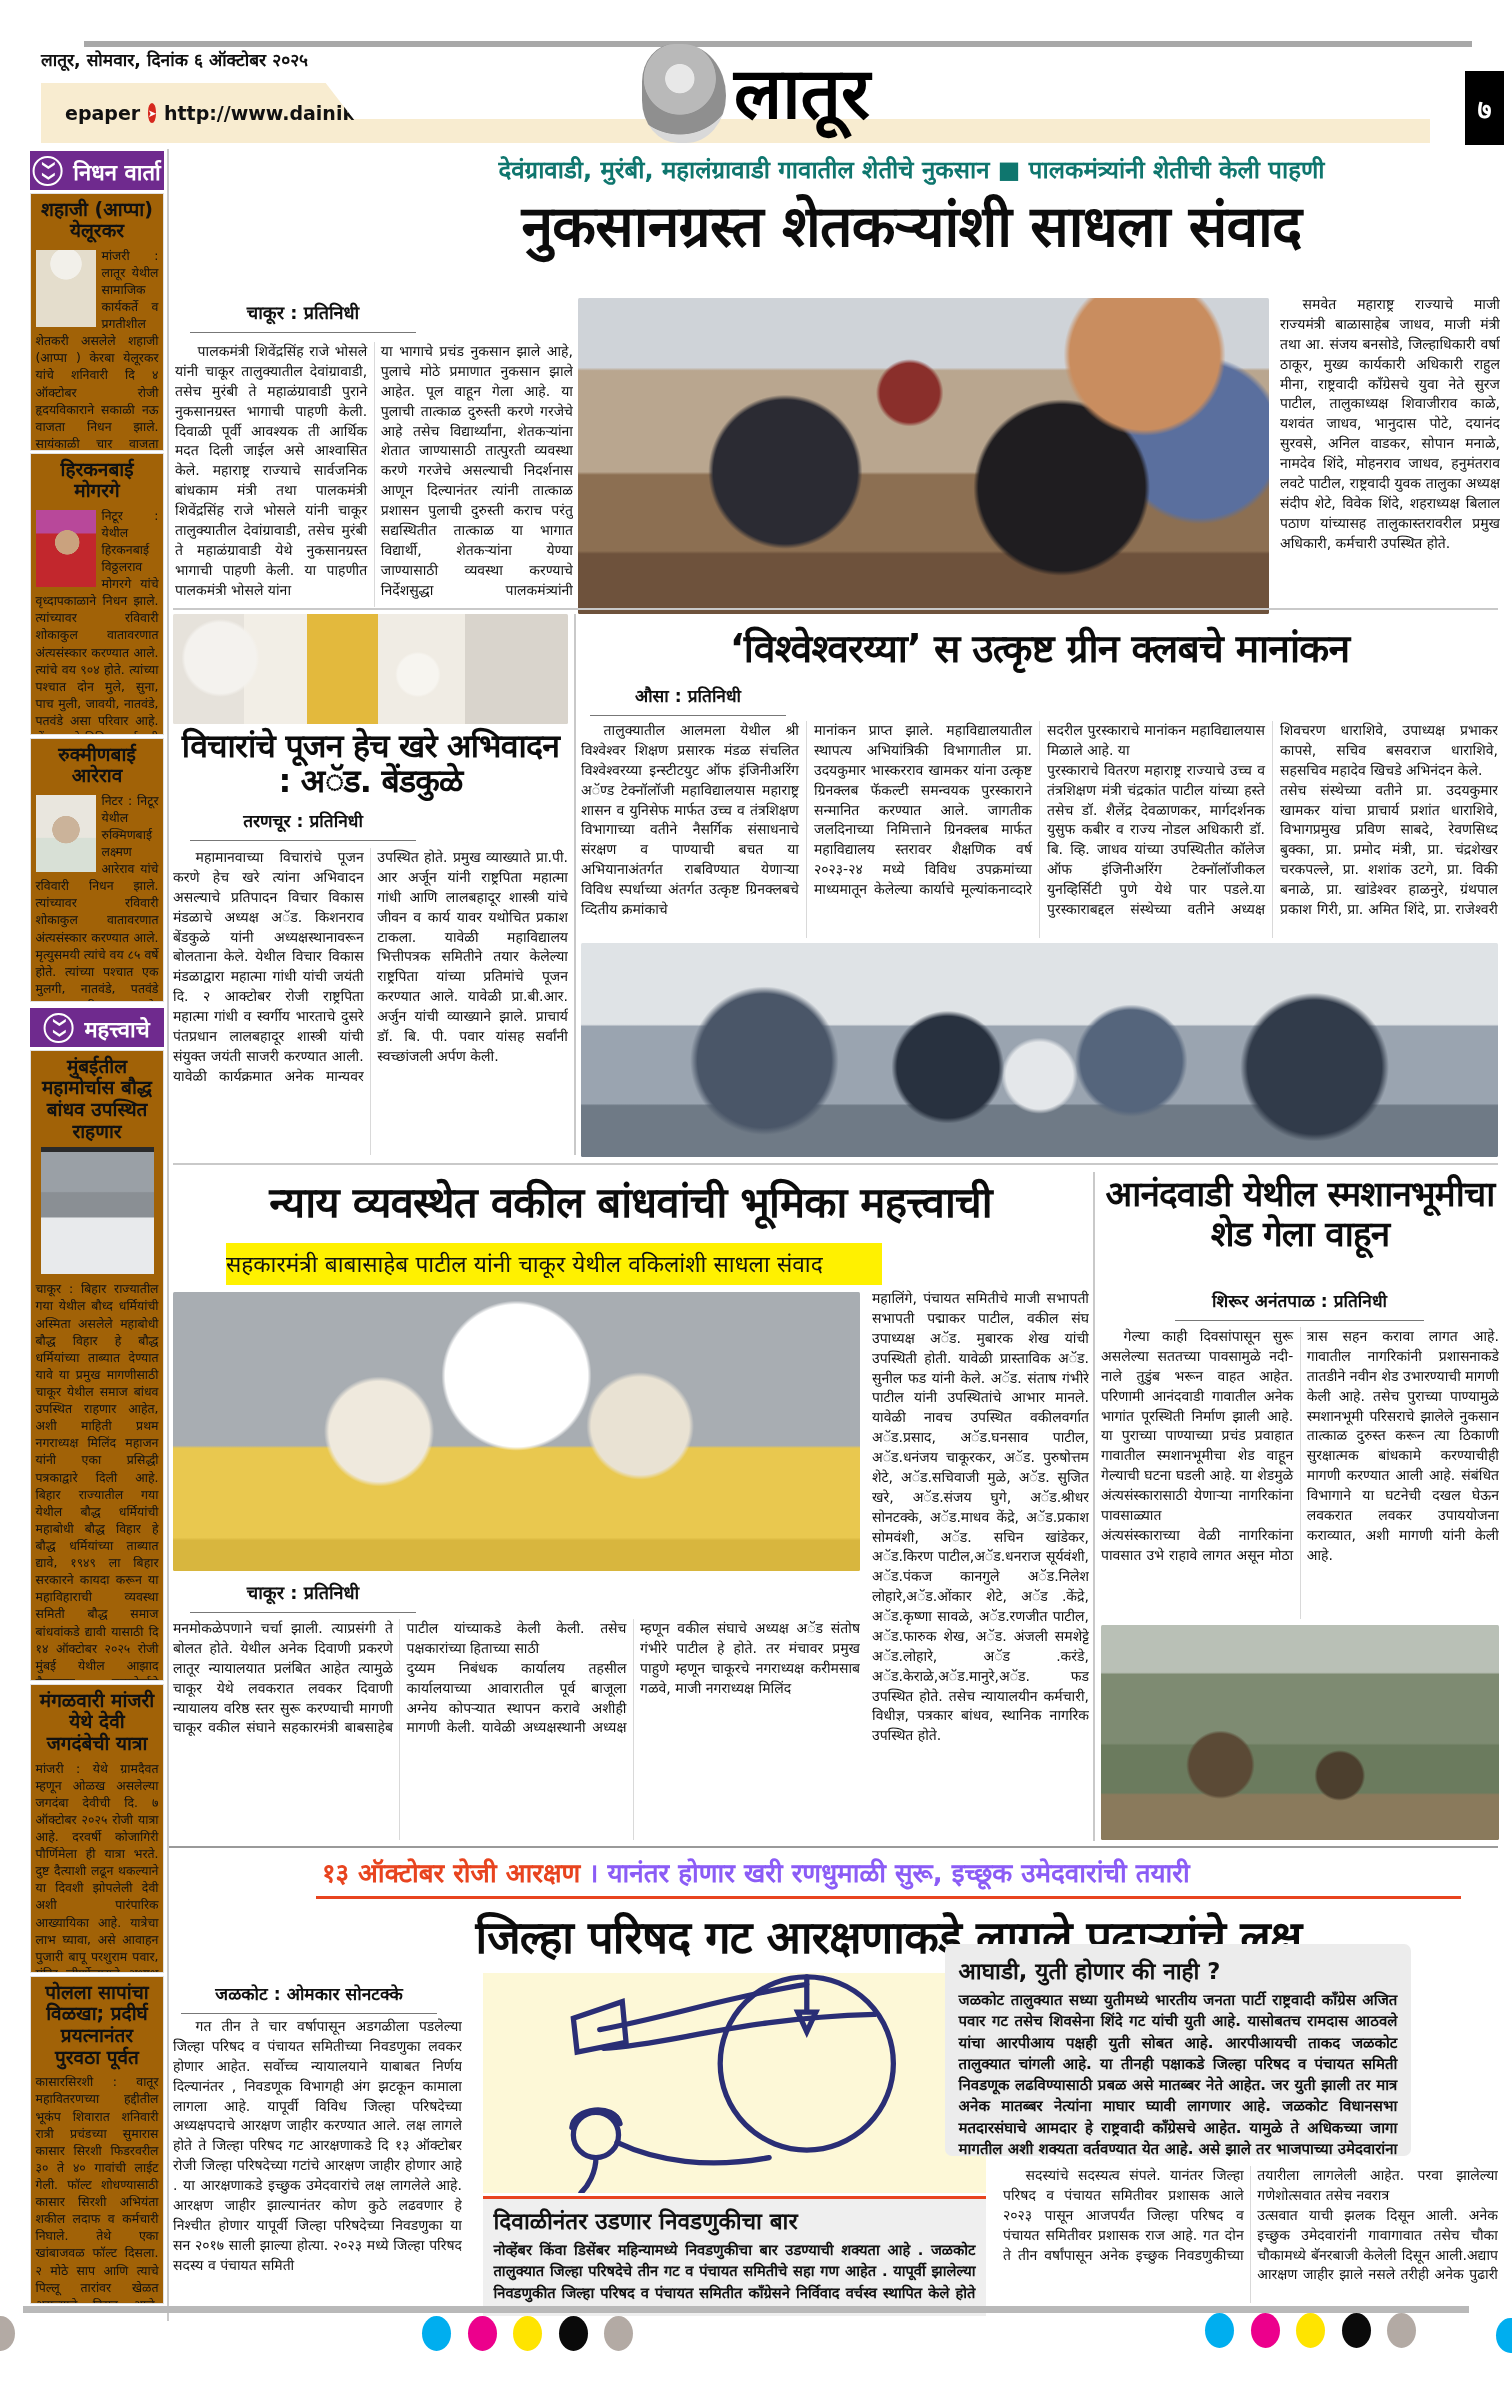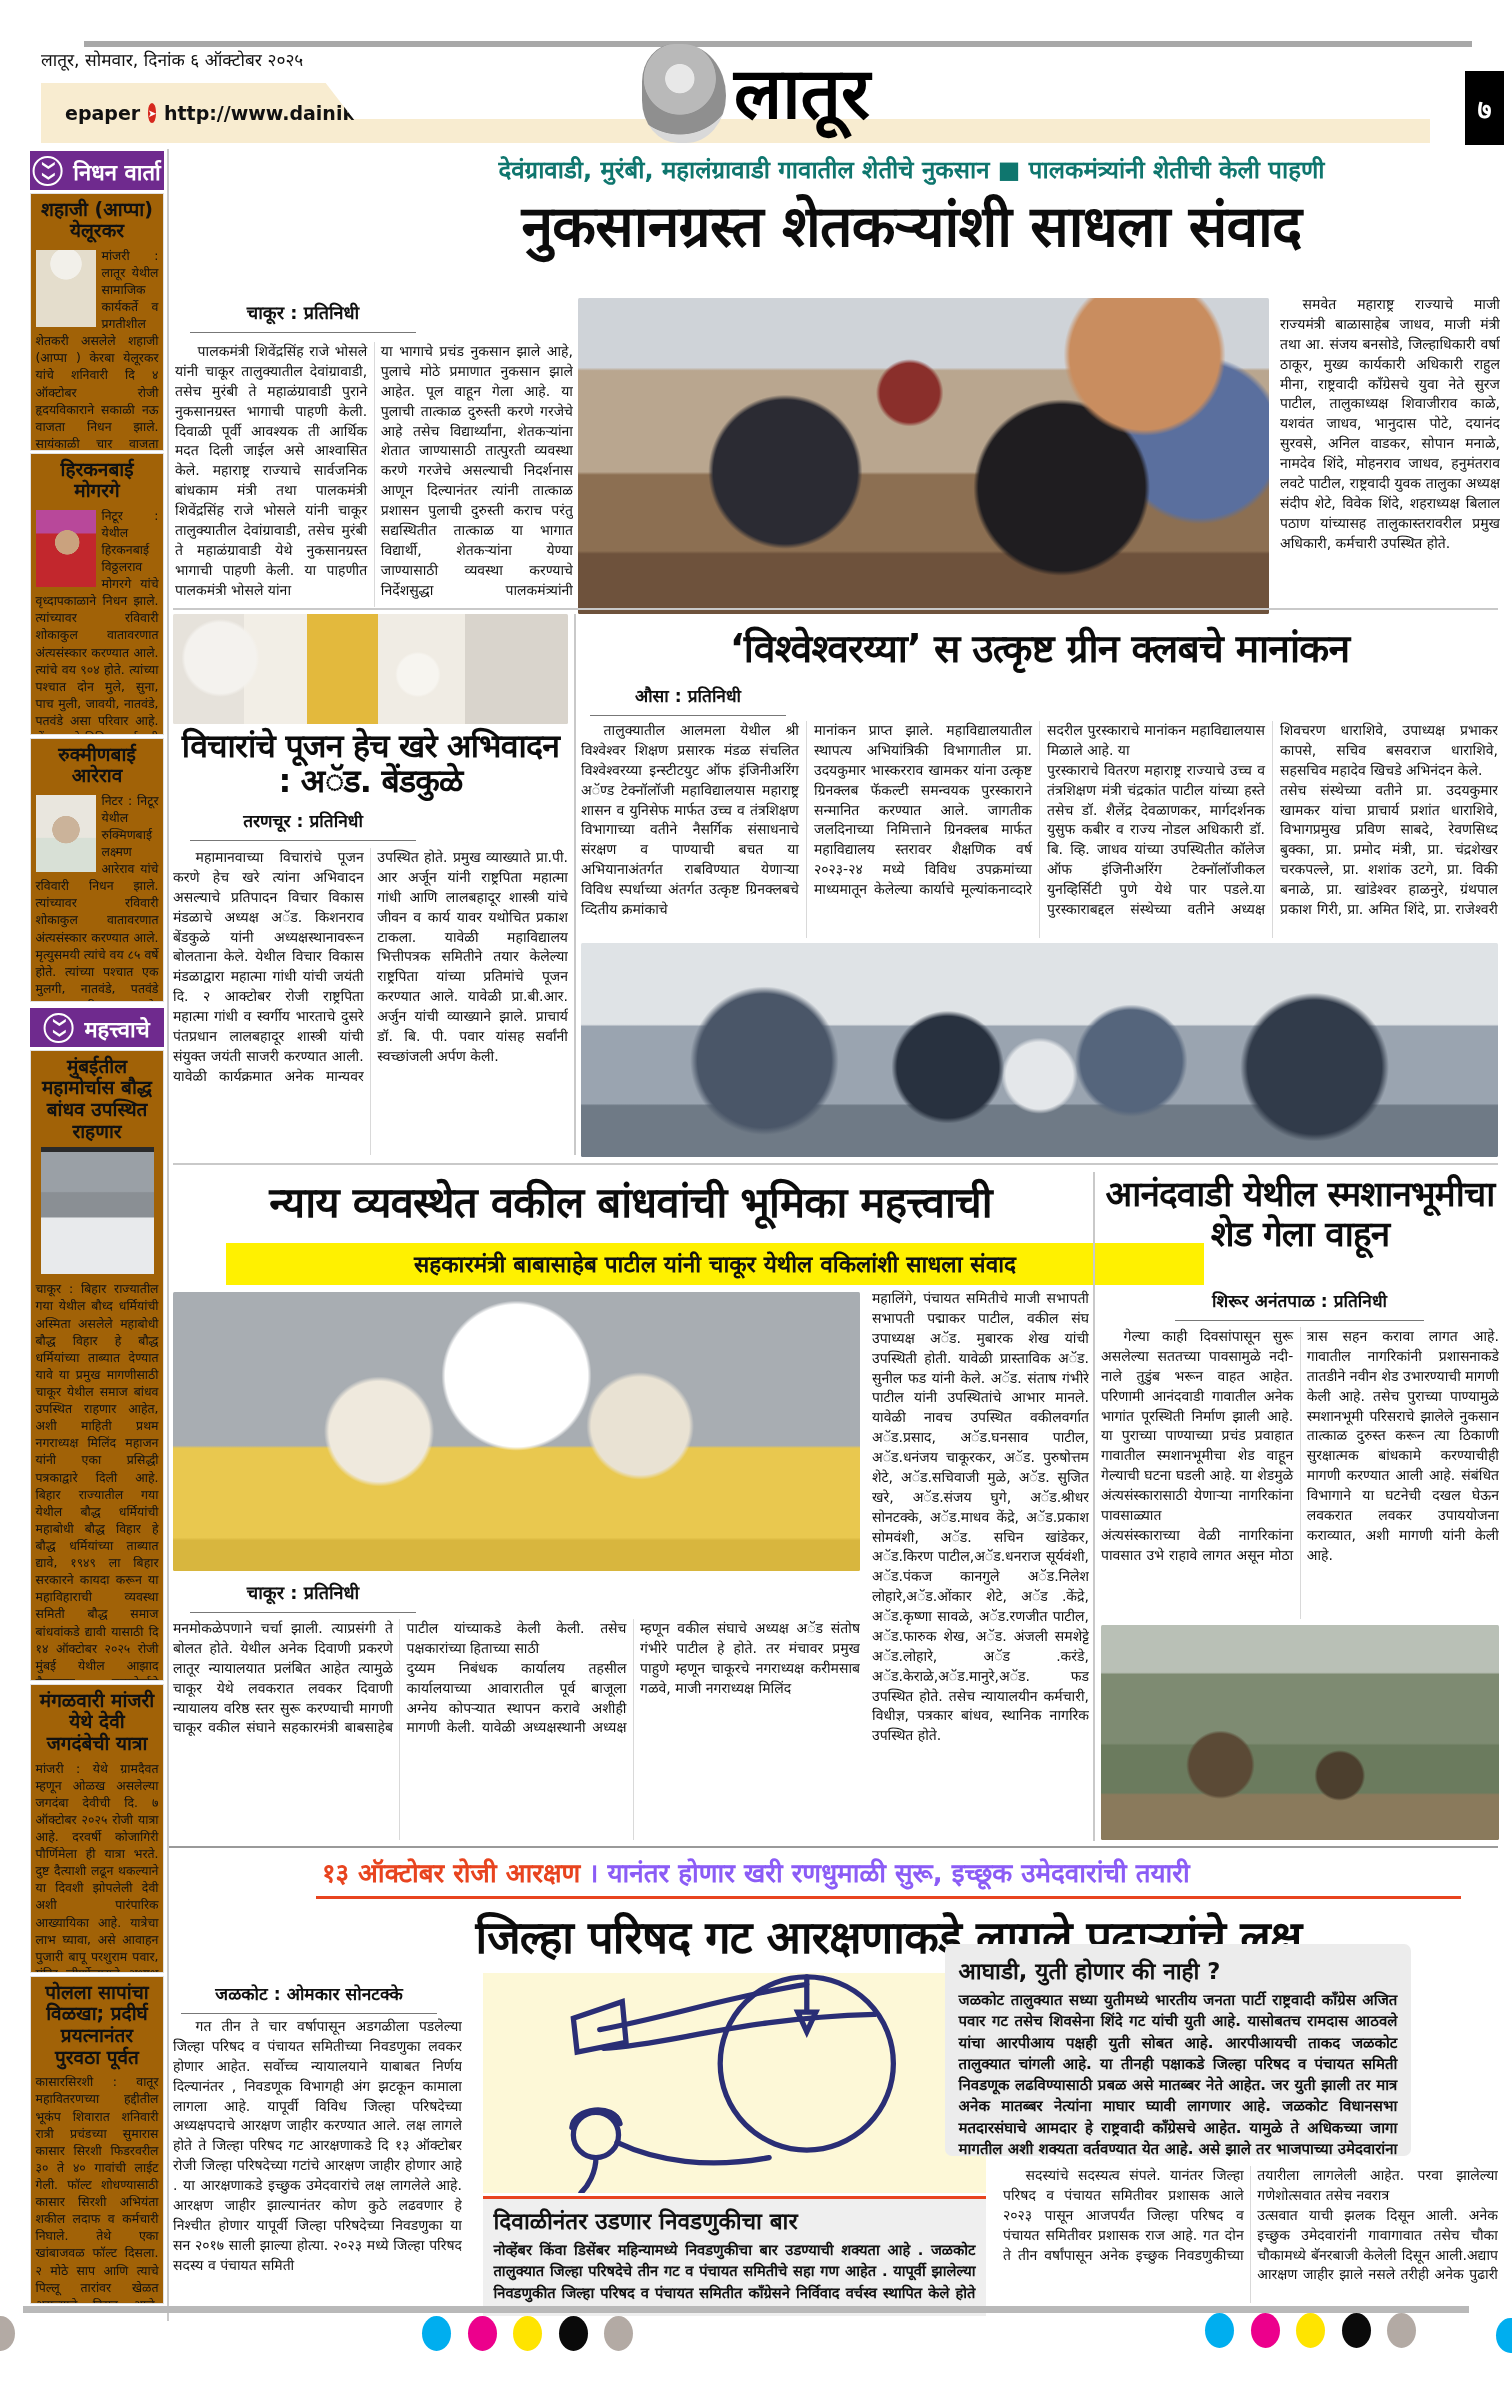--- a/index.html
+++ b/index.html
@@ -30,21 +30,21 @@
   .dot{width:29px;height:35px;border-radius:50%;}
   .dots{position:absolute;display:flex;gap:16.6px;}
   .graybox{background:#ececec;box-sizing:border-box;padding:10.5px 13.6px;overflow:hidden;}
 </style>
 </head>
 <body>
 
 <div id="page">
 
   <div class="abs" style="left:84px;top:41px;width:1388px;height:6px;background:#a8a8a8;"></div>
-  <div class="abs" style="left:41px;top:48px;font-size:17.3px;font-weight:normal;">लातूर, सोमवार, दिनांक ६ ऑक्टोबर २०२५</div>
+  <div class="abs" style="left:41px;top:48px;font-size:17.3px;font-weight:bold;">लातूर, सोमवार, दिनांक ६ ऑक्टोबर २०२५</div>
   <div class="abs" style="left:41px;top:119px;width:1389px;height:24px;background:#f8ecd0;"></div>
   <div class="abs" style="left:41px;top:83px;width:331px;height:60px;background:#f8ecd0;
               clip-path:polygon(0 0,86% 0,100% 100%,0 100%);display:flex;align-items:center;
               gap:7.5px;padding-left:24px;box-sizing:border-box;">
     <span style="font-weight:bold;font-size:19px;">epaper</span>
     <span class="abs" style="position:static;width:19.6px;height:19.6px;border-radius:50%;background:#d6281e;color:#fff;
                  display:inline-flex;align-items:center;justify-content:center;font-size:10.5px;">➤</span>
     <span style="font-weight:bold;font-size:19px;">http://www.dainikekmat.com</span>
   </div>
   <div class="ph" style="left:642px;top:44px;width:84px;height:99px;
@@ -147,21 +147,21 @@
   <div class="ph" style="left:581px;top:943px;width:917px;height:214px;
               background:radial-gradient(circle at 20% 55%,#4a5668 0 9%,transparent 10%),
                          radial-gradient(circle at 40% 58%,#28313f 0 9%,transparent 10%),
                          radial-gradient(circle at 60% 55%,#55657c 0 9%,transparent 10%),
                          radial-gradient(circle at 80% 58%,#313b4a 0 9%,transparent 10%),
                          radial-gradient(circle at 50% 62%,#e4e7ea 0 7%,transparent 8%),
                          linear-gradient(180deg,#dfe3e6 0 38%,#9aa4b0 39% 75%,#6f7a86 76%);"></div>
   <div class="hr" style="left:173px;top:1163px;width:1325px;"></div>
 
   <div class="abs headline" style="left:173px;top:1172px;width:915px;font-size:42px;">न्याय व्यवस्थेत वकील बांधवांची भूमिका महत्त्वाची</div>
-  <div class="abs" style="left:226px;top:1243px;width:978px;background:#fff100;text-align:center;font-weight:700;
+  <div class="abs" style="left:226px;top:1243px;width:656px;background:#fff100;font-weight:400;
               font-size:22.6px;padding:5.3px 0;">सहकारमंत्री बाबासाहेब पाटील यांनी चाकूर येथील वकिलांशी साधला संवाद</div>
   <div class="ph" style="left:173px;top:1292px;width:687px;height:279px;
               background:radial-gradient(circle at 50% 30%,#ffffff 0 18%,transparent 19%),
                          radial-gradient(circle at 30% 50%,#efe9dd 0 10%,transparent 11%),
                          radial-gradient(circle at 68% 48%,#e9e2d3 0 10%,transparent 11%),
                          linear-gradient(180deg,#a8adb2 0 55%,#e9c84f 56% 88%,#d8b63e 89%);"></div>
   <div class="abs bodytxt" style="left:872px;top:1289px;width:217px;height:551px;">
     <p style="text-indent:0;">महालिंगे, पंचायत समितीचे माजी सभापती सभापती पद्माकर पाटील, वकील संघ उपाध्यक्ष अॅड. मुबारक शेख यांची उपस्थिती होती. यावेळी प्रास्ताविक अॅड. सुनील फड यांनी केले. अॅड. संताष गंभीरे पाटील यांनी उपस्थितांचे आभार मानले. यावेळी नावच उपस्थित वकीलवर्गात अॅड.प्रसाद, अॅड.घनसाव पाटील, अॅड.धनंजय चाकूरकर, अॅड. पुरुषोत्तम शेटे, अॅड.सचिवाजी मुळे, अॅड. सुजित खरे, अॅड.संजय घुगे, अॅड.श्रीधर सोनटक्के, अॅड.माधव केंद्रे, अॅड.प्रकाश सोमवंशी, अॅड. सचिन खांडेकर, अॅड.किरण पाटील,अॅड.धनराज सूर्यवंशी, अॅड.पंकज कानगुले अॅड.निलेश लोहारे,अॅड.ओंकार शेटे, अॅड .केंद्रे, अॅड.कृष्णा सावळे, अॅड.रणजीत पाटील, अॅड.फारुक शेख, अॅड. अंजली समशेट्टे अॅड.लोहारे, अॅड .करंडे, अॅड.केराळे,अॅड.मानुरे,अॅड. फड उपस्थित होते. तसेच न्यायालयीन कर्मचारी, विधीज्ञ, पत्रकार बांधव, स्थानिक नागरिक उपस्थित होते.</p>
   </div>
   <div class="abs byline" style="left:190px;top:1580px;width:226px;">चाकूर : प्रतिनिधी</div>

